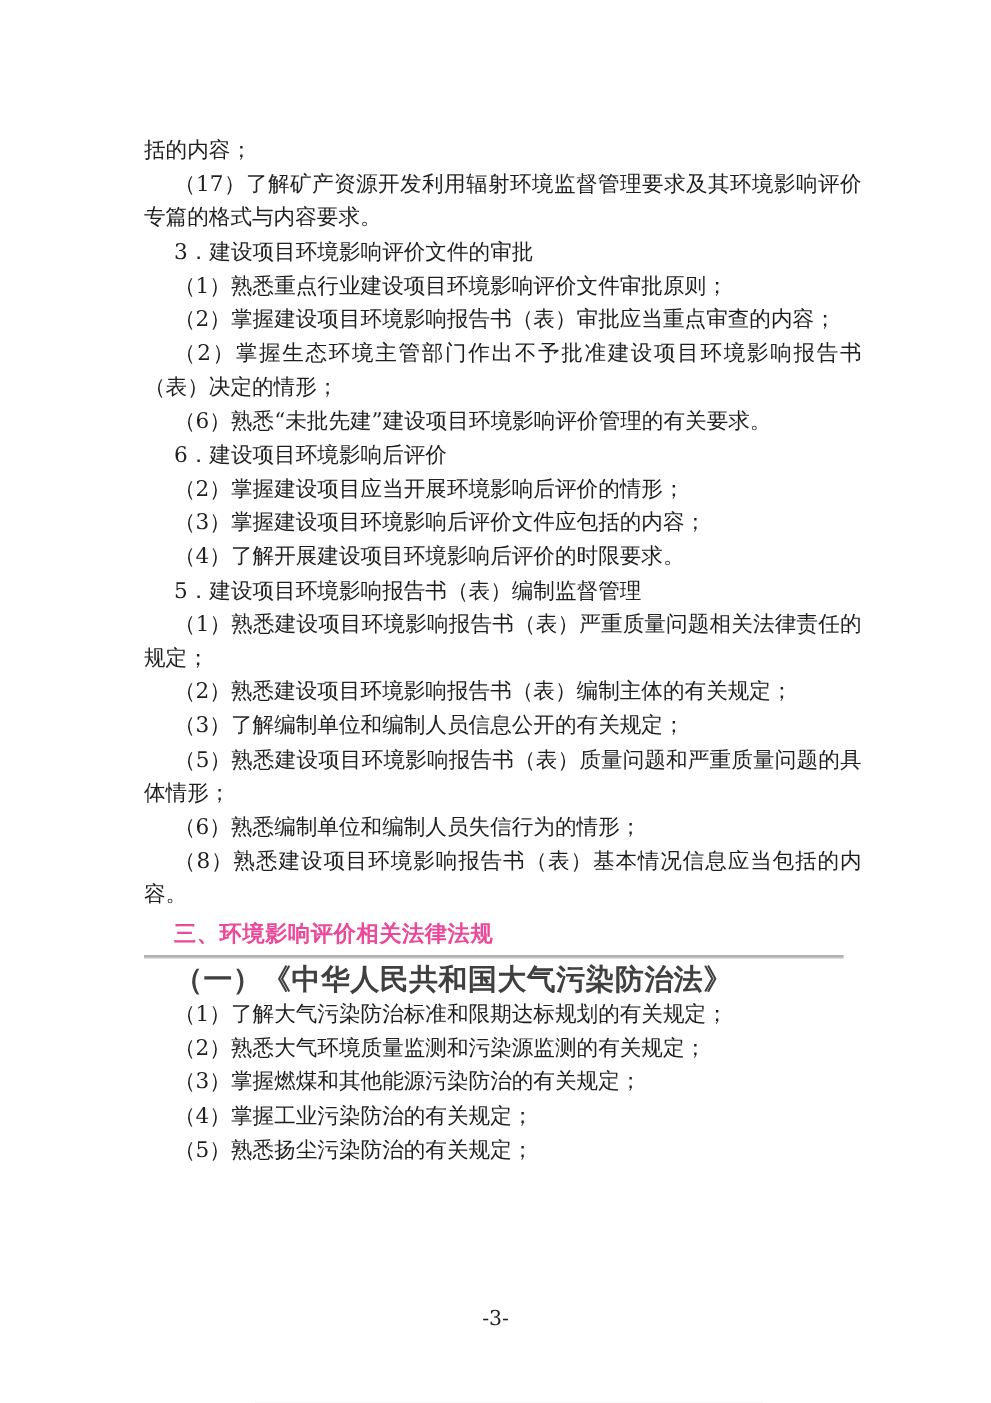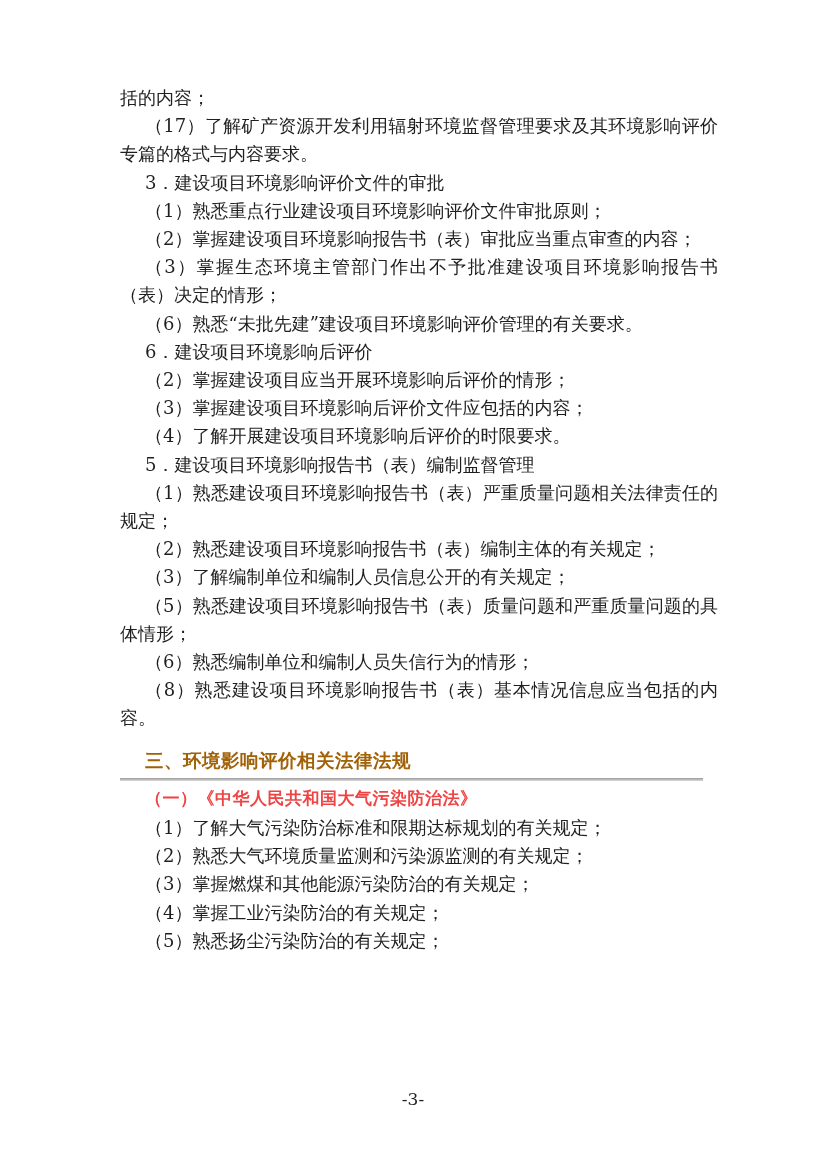--- a/index.html
+++ b/index.html
@@ -7,51 +7,51 @@
     position: relative;
     width: 826px;
     height: 1169px;
     margin: 0 auto;
     background: #ffffff;
     overflow: hidden;
   }
   .content {
     position: absolute;
     left: 120px;
-    top: 84px;
+    top: 112px;
     width: 598px;
     color: var(--text-color, #1f1f1f);
     font-family: "DejaVu Serif", "Liberation Serif", serif;
     font-size: 18px;
     line-height: 28.2px;
     text-align: justify;
   }
   .content p { margin: 0; padding: 0; }
   .para.indent { text-indent: 25px; }
   .heading-1 {
     font-family: "DejaVu Sans", "Liberation Sans", sans-serif;
     font-weight: bold;
     font-size: 18.5px;
-    color: #a16207;
+    color: #ec4899;
     text-indent: 25px;
-    margin-top: 14px;
+    margin-top: 4px;
     letter-spacing: 0.5px;
   }
   .heading-divider {
     height: 3px;
     width: 583px;
     background: linear-gradient(to bottom, var(--divider-color, #9a9a9a), #dadada);
     margin-top: 3px;
     margin-bottom: 2px;
   }
   .heading-2 {
     font-family: "DejaVu Sans", "Liberation Sans", sans-serif;
     font-weight: bold;
-    font-size: 17px;
-    color: #ef4444;
+    font-size: 24px;
+    color: #404040;
     text-indent: 25px;
     margin-top: 3px;
     margin-bottom: 2px;
     letter-spacing: 0.5px;
   }
   .footer {
     position: absolute;
     top: 1088px;
     left: 0;
     width: 100%;
@@ -65,21 +65,21 @@
 </head>
 <body>
 
 <div class="page">
   <main class="content">
       <p class="para cont">括的内容；</p>
       <p class="para indent">（17）了解矿产资源开发利用辐射环境监督管理要求及其环境影响评价专篇的格式与内容要求。</p>
       <p class="para indent">3．建设项目环境影响评价文件的审批</p>
       <p class="para indent">（1）熟悉重点行业建设项目环境影响评价文件审批原则；</p>
       <p class="para indent">（2）掌握建设项目环境影响报告书（表）审批应当重点审查的内容；</p>
-      <p class="para indent">（3）掌握生态环境主管部门作出不予批准建设项目环境影响报告书（表）决定的情形；</p>
+      <p class="para indent">（2）掌握生态环境主管部门作出不予批准建设项目环境影响报告书（表）决定的情形；</p>
       <p class="para indent">（6）熟悉“未批先建”建设项目环境影响评价管理的有关要求。</p>
       <p class="para indent">6．建设项目环境影响后评价</p>
       <p class="para indent">（2）掌握建设项目应当开展环境影响后评价的情形；</p>
       <p class="para indent">（3）掌握建设项目环境影响后评价文件应包括的内容；</p>
       <p class="para indent">（4）了解开展建设项目环境影响后评价的时限要求。</p>
       <p class="para indent">5．建设项目环境影响报告书（表）编制监督管理</p>
       <p class="para indent">（1）熟悉建设项目环境影响报告书（表）严重质量问题相关法律责任的规定；</p>
       <p class="para indent">（2）熟悉建设项目环境影响报告书（表）编制主体的有关规定；</p>
       <p class="para indent">（3）了解编制单位和编制人员信息公开的有关规定；</p>
       <p class="para indent">（5）熟悉建设项目环境影响报告书（表）质量问题和严重质量问题的具体情形；</p>

